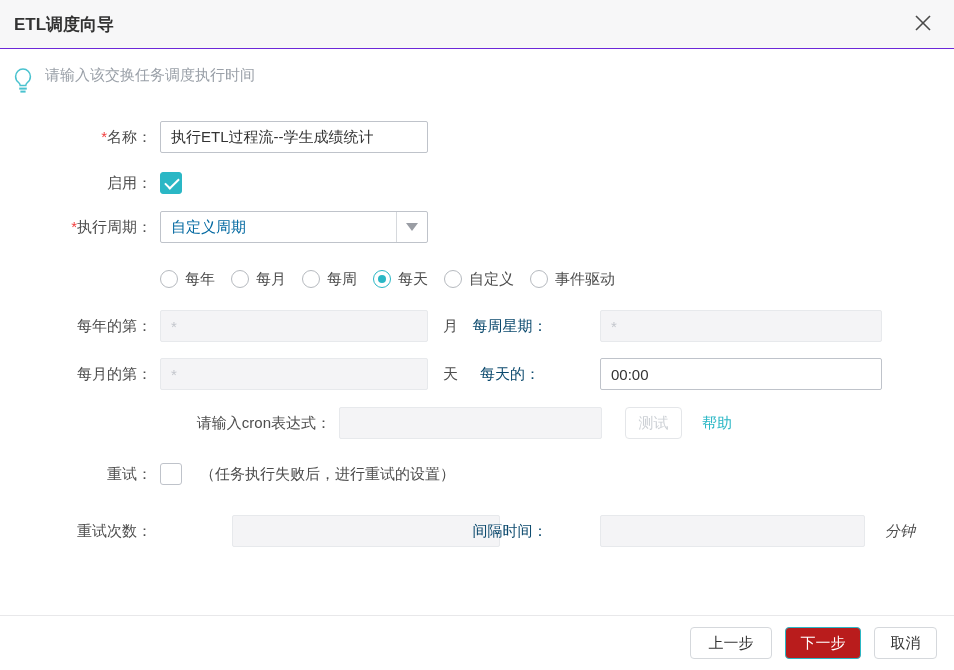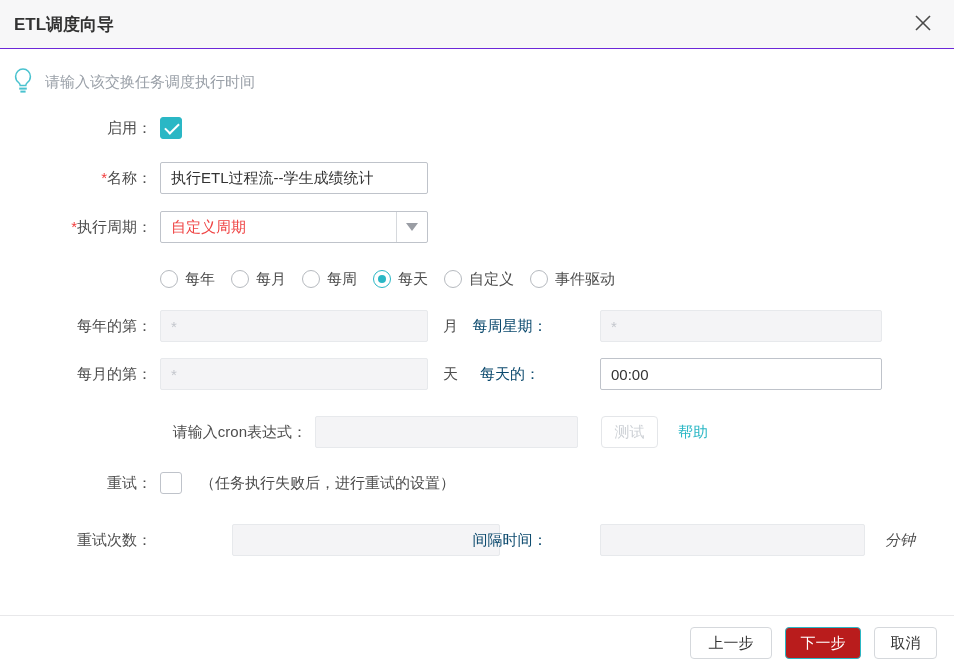--- a/index.html
+++ b/index.html
@@ -24,35 +24,35 @@
   .close-btn {
     margin-left: auto;
     width: 24px; height: 24px;
     display: flex; align-items: center; justify-content: center;
     cursor: pointer; background: transparent; border: none;
   }
   
   .hint-row {
     margin: 17px 0 0 12px;
     height: 32px;
-    display: flex; align-items: center;
+    display: flex; align-items: flex-start;
   }
   .hint-text { margin-left: 11px; color: #9aa0a8; font-size: 15px; }
   
   .row { display: flex; align-items: center; position: relative; }
   .lbl { width: 152px; flex-shrink: 0; text-align: right; color: #4d4d4d; }
   .lbl .req { color: #f13b3b; }
   .gap8 { width: 8px; flex-shrink: 0; }
   .row-enable  { margin-top: 19px; height: 22px; }
   .row-name    { margin-top: 23px; height: 32px; }
   .row-period  { margin-top: 17px; height: 32px; }
   .row-radio   { margin-top: 26px; height: 20px; padding-left: 160px; display:flex; align-items:center; }
   .row-f4      { margin-top: 21px; height: 32px; }
   .row-f5      { margin-top: 16px; height: 32px; }
-  .row-cron    { margin-top: 26px; height: 32px; }
+  .row-cron    { margin-top: 17px; height: 32px; padding-left: 24px; }
   .row-retry   { margin-top: 24px; height: 22px; }
   .row-counts  { margin-top: 30px; height: 32px; gap: 36px; }
   
   .inp {
     height: 32px; width: 268px;
     border: 1px solid #bfc3ca; border-radius: 2px;
     padding: 0 10px; font-size: 15px; color: #333;
     font-family: inherit; background: #fff; outline: none;
   }
   .inp::placeholder { color: #c3c6cc; }
@@ -65,21 +65,21 @@
   .lbl2 { width: 164px; flex-shrink: 0; text-align: center; color: #0c4a6e; }
   .inp.w-right { width: 282px; }
   .inp.w-interval { width: 265px; }
   
   .select {
     width: 268px; height: 32px;
     border: 1px solid #bfc3ca; border-radius: 2px;
     display: flex; align-items: center;
     background: #fff; cursor: pointer;
   }
-  .select-value { flex: 1; padding-left: 10px; color: #ef4444; }
+  .select-value { flex: 1; padding-left: 10px; color: #0369a1; }
   .select-arrow-box {
     width: 31px; height: 100%;
     border-left: 1px solid #d6d9dd;
     display: flex; align-items: center; justify-content: center;
   }
   .tri-down {
     width: 0; height: 0;
     border-left: 6px solid transparent;
     border-right: 6px solid transparent;
     border-top: 8px solid #9a9da4;
@@ -164,30 +164,30 @@
     <span>
       <svg width="22" height="30" viewBox="0 0 22 30">
         <path d="M11 3 a7.4 7.4 0 0 1 7.4 7.4 c0 2.6-1.3 4.7-3 6.1 c-1 .9-1.6 1.9-1.6 3.1 h-5.6 c0-1.2-.6-2.2-1.6-3.1 c-1.7-1.4-3-3.5-3-6.1 A7.4 7.4 0 0 1 11 3 z" fill="none" stroke="#49c2cf" stroke-width="1.5"></path>
         <rect x="7.2" y="21.6" width="7.6" height="2" fill="#49c2cf"></rect>
         <rect x="8.4" y="24.6" width="5.2" height="2" fill="#49c2cf"></rect>
       </svg>
     </span>
     <span class="hint-text">请输入该交换任务调度执行时间</span>
   </div>
 
+  <div class="row row-name">
+    <span class="lbl"><span class="req">*</span><span>名称：</span></span>
+    <span class="gap8"></span>
+    <input class="inp" type="text" value="执行ETL过程流--学生成绩统计" style="">
+  </div>
+
   <div class="row row-enable">
     <span class="lbl">启用：</span>
     <span class="gap8"></span>
     <span class="cbx checked"></span>
-  </div>
-
-  <div class="row row-name">
-    <span class="lbl"><span class="req">*</span><span>名称：</span></span>
-    <span class="gap8"></span>
-    <input class="inp" type="text" value="执行ETL过程流--学生成绩统计" style="">
   </div>
 
   <div class="row row-period">
     <span class="lbl"><span class="req">*</span><span>执行周期：</span></span>
     <span class="gap8"></span>
     <div class="select">
       <span class="select-value">自定义周期</span>
       <span class="select-arrow-box">
         <span class="tri-down"></span>
       </span>

